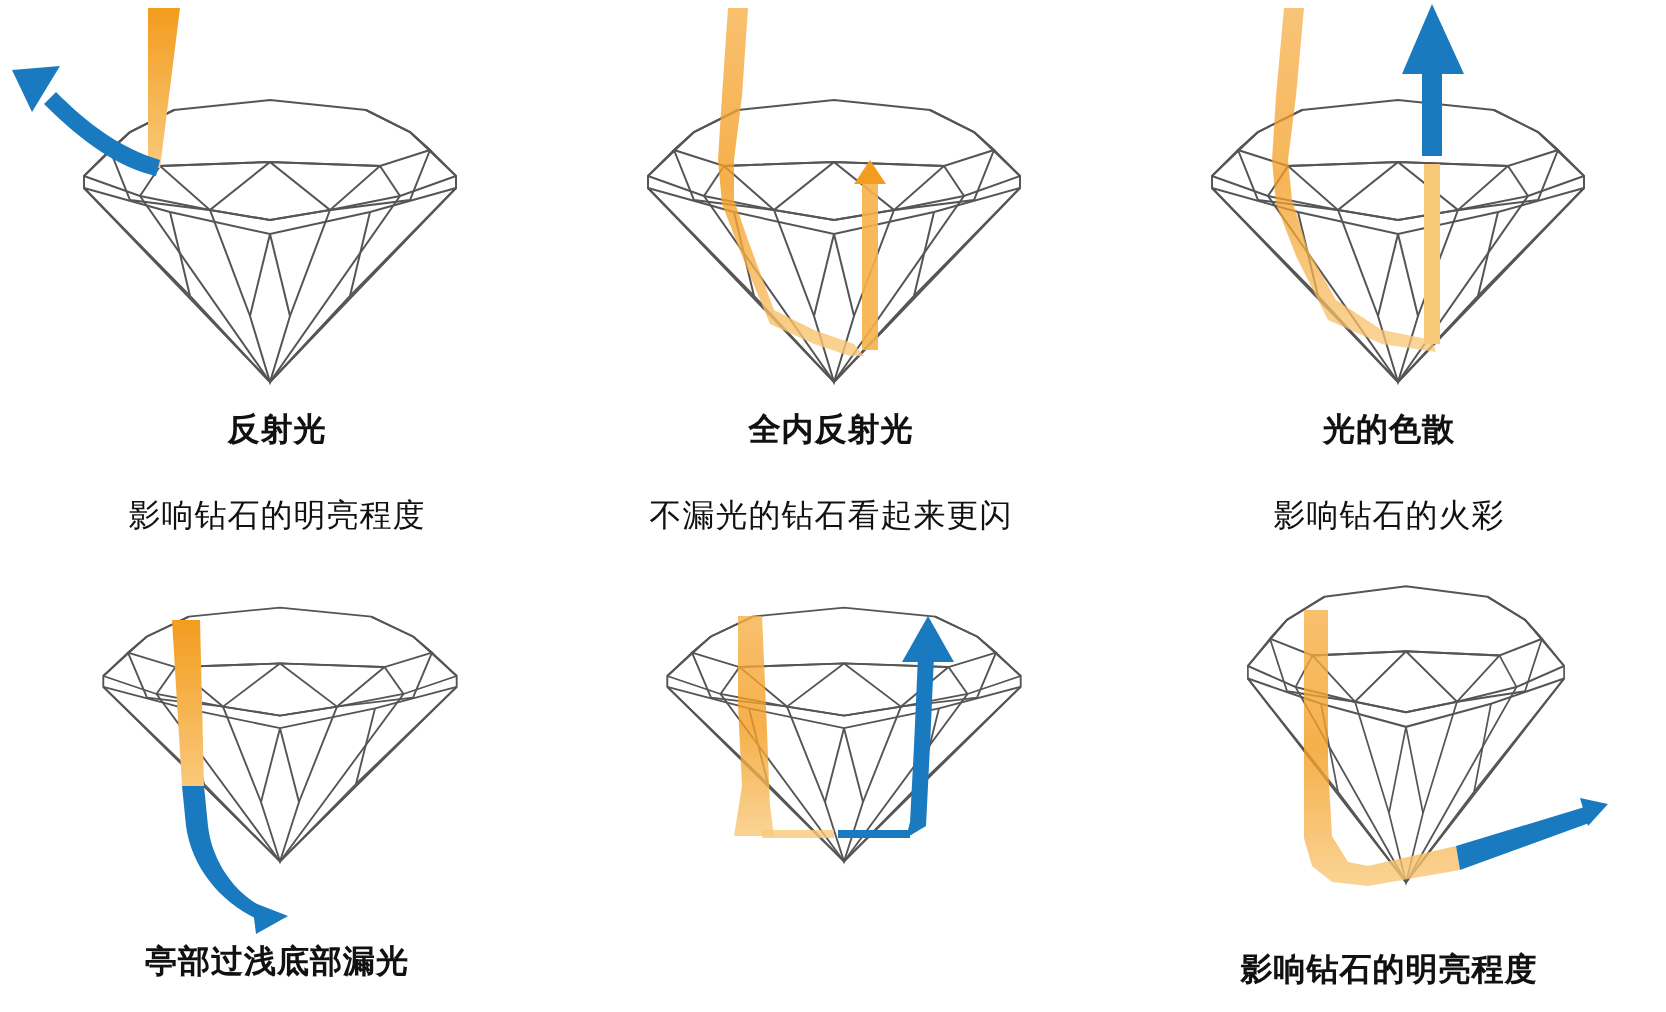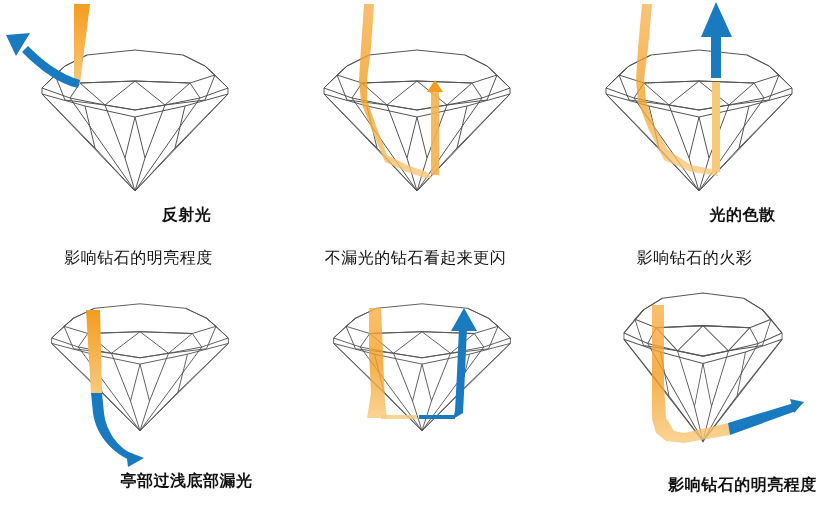--- a/index.html
+++ b/index.html
@@ -1,21 +1,21 @@
 <!DOCTYPE html>
 <html><head>
   <meta charset="utf-8">
   <style>
     html, body { margin: 0; padding: 0; background: #ffffff; }
     body { width: 833px; height: 506px; position: relative; overflow: hidden;
            font-family: "DejaVu Serif", "Liberation Serif", serif; }
     .panel { position: absolute; width: 277px; height: 253px; }
     .panel svg { position: absolute; left: 0; top: 0; }
     .title { position: absolute; left: 0; width: 100%; text-align: center;
-             font-weight: bold; font-size: 16px; color: #111; letter-spacing: 0.5px; padding-left: 48px; }
+             font-weight: bold; font-size: 16px; color: #111; letter-spacing: 0.5px; }
     .sub { position: absolute; left: 0; width: 100%; text-align: center;
            font-weight: normal; font-size: 16px; color: #111; letter-spacing: 0.5px; }
   </style>
 </head>
 <body>
 
 <svg width="0" height="0" style="position:absolute">
   <defs>
     <linearGradient id="orangeV" x1="0" y1="0" x2="0" y2="1">
       <stop offset="0" stop-color="#f39c1f"></stop>
@@ -63,20 +63,21 @@
   <div class="sub" style="top:248px;">影响钻石的明亮程度</div>
 </div>
 
 <div class="panel" style="left:277px; top:0;">
   <svg width="277" height="253">
     <use href="#diamond" transform="translate(140,88)"></use>
     <path d="M87,4 L97,4 L94,48 L90,80 L90,100 L97,120 L110,155 L130,165 L150,172 L155,178 L148,178 L130,172 L108,162 L94,128 L84,102 L82,80 L84,48 Z" fill="url(#orangeV2)" opacity="0.8"></path>
     <polygon points="154,175 162,175 162,92 154,92" fill="#f7b04a" opacity="0.9"></polygon>
     <polygon points="150,92 158,80 166,92" fill="#f39c1f"></polygon>
   </svg>
+  <div class="title" style="top:205px;">全内反射光</div>
   <div class="sub" style="top:248px;">不漏光的钻石看起来更闪</div>
 </div>
 
 <div class="panel" style="left:556px; top:0;">
   <svg width="277" height="253">
     <use href="#diamond" transform="translate(143,88)"></use>
     <path d="M86,4 L96,4 L92,48 L88,80 L90,100 L98,125 L112,150 L135,165 L160,170 L162,176 L135,172 L108,160 L92,128 L82,102 L80,80 L82,48 Z" fill="url(#orangeV2)" opacity="0.75"></path>
     <polygon points="156,172 164,172 164,82 156,82" fill="#f9c97a"></polygon>
     <polygon points="155,78 165,78 165,35 155,35" fill="#1a7abf"></polygon>
     <polygon points="145,37 160,2 176,37" fill="#1a7abf"></polygon>

